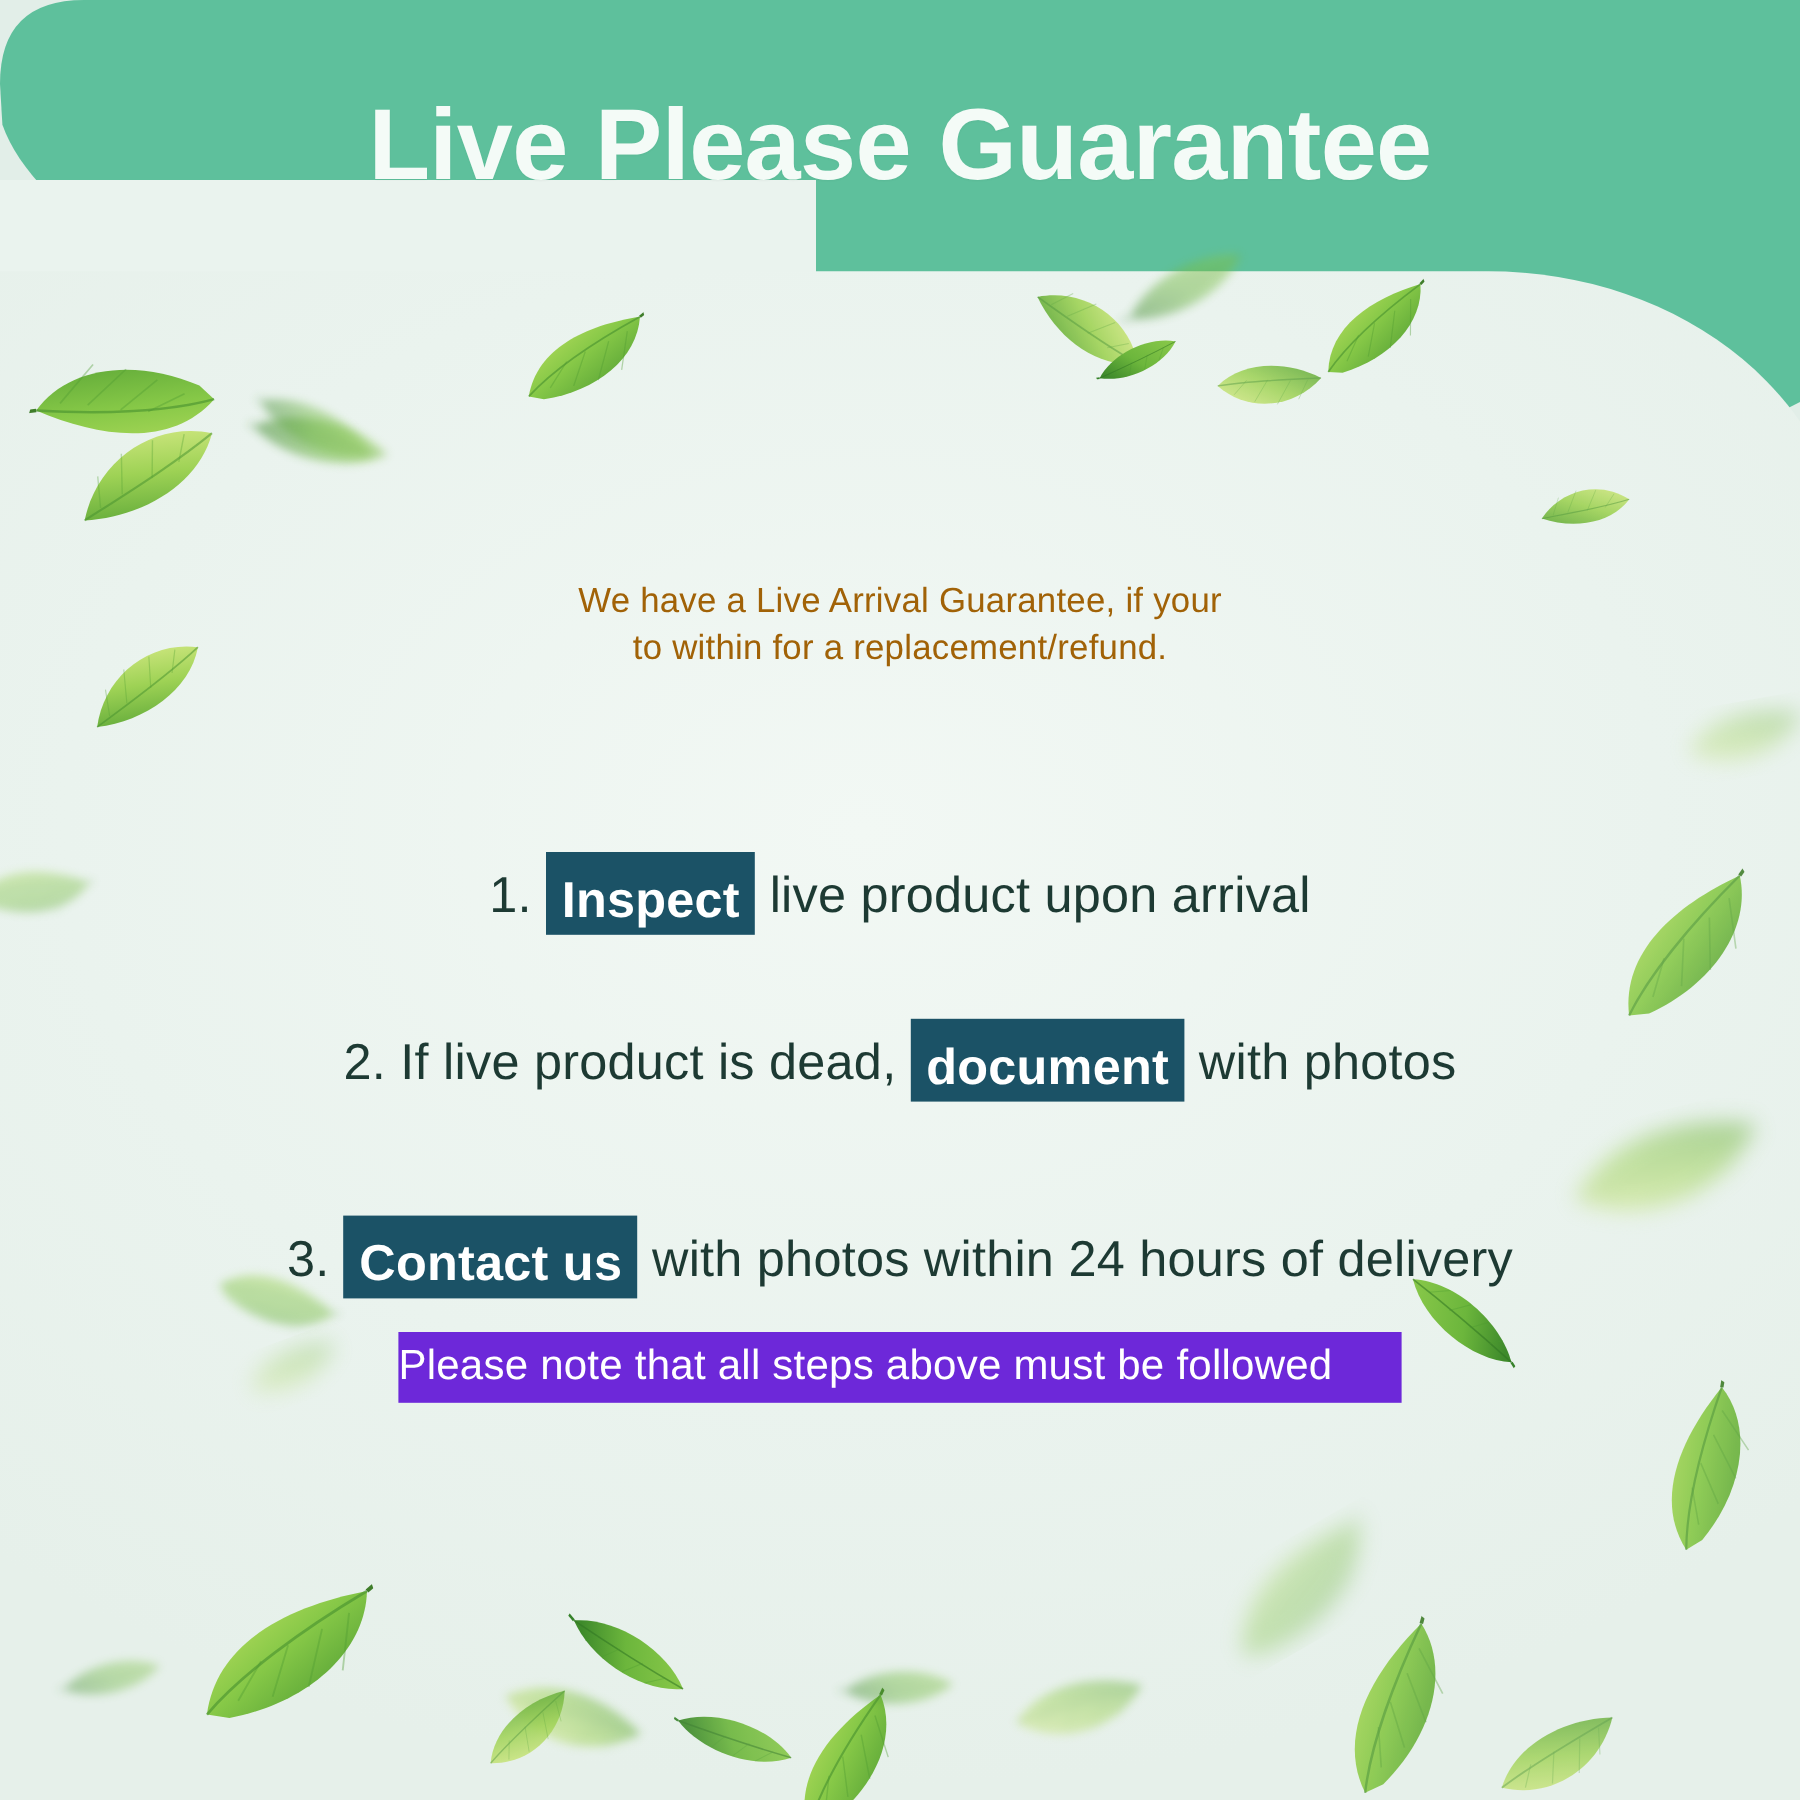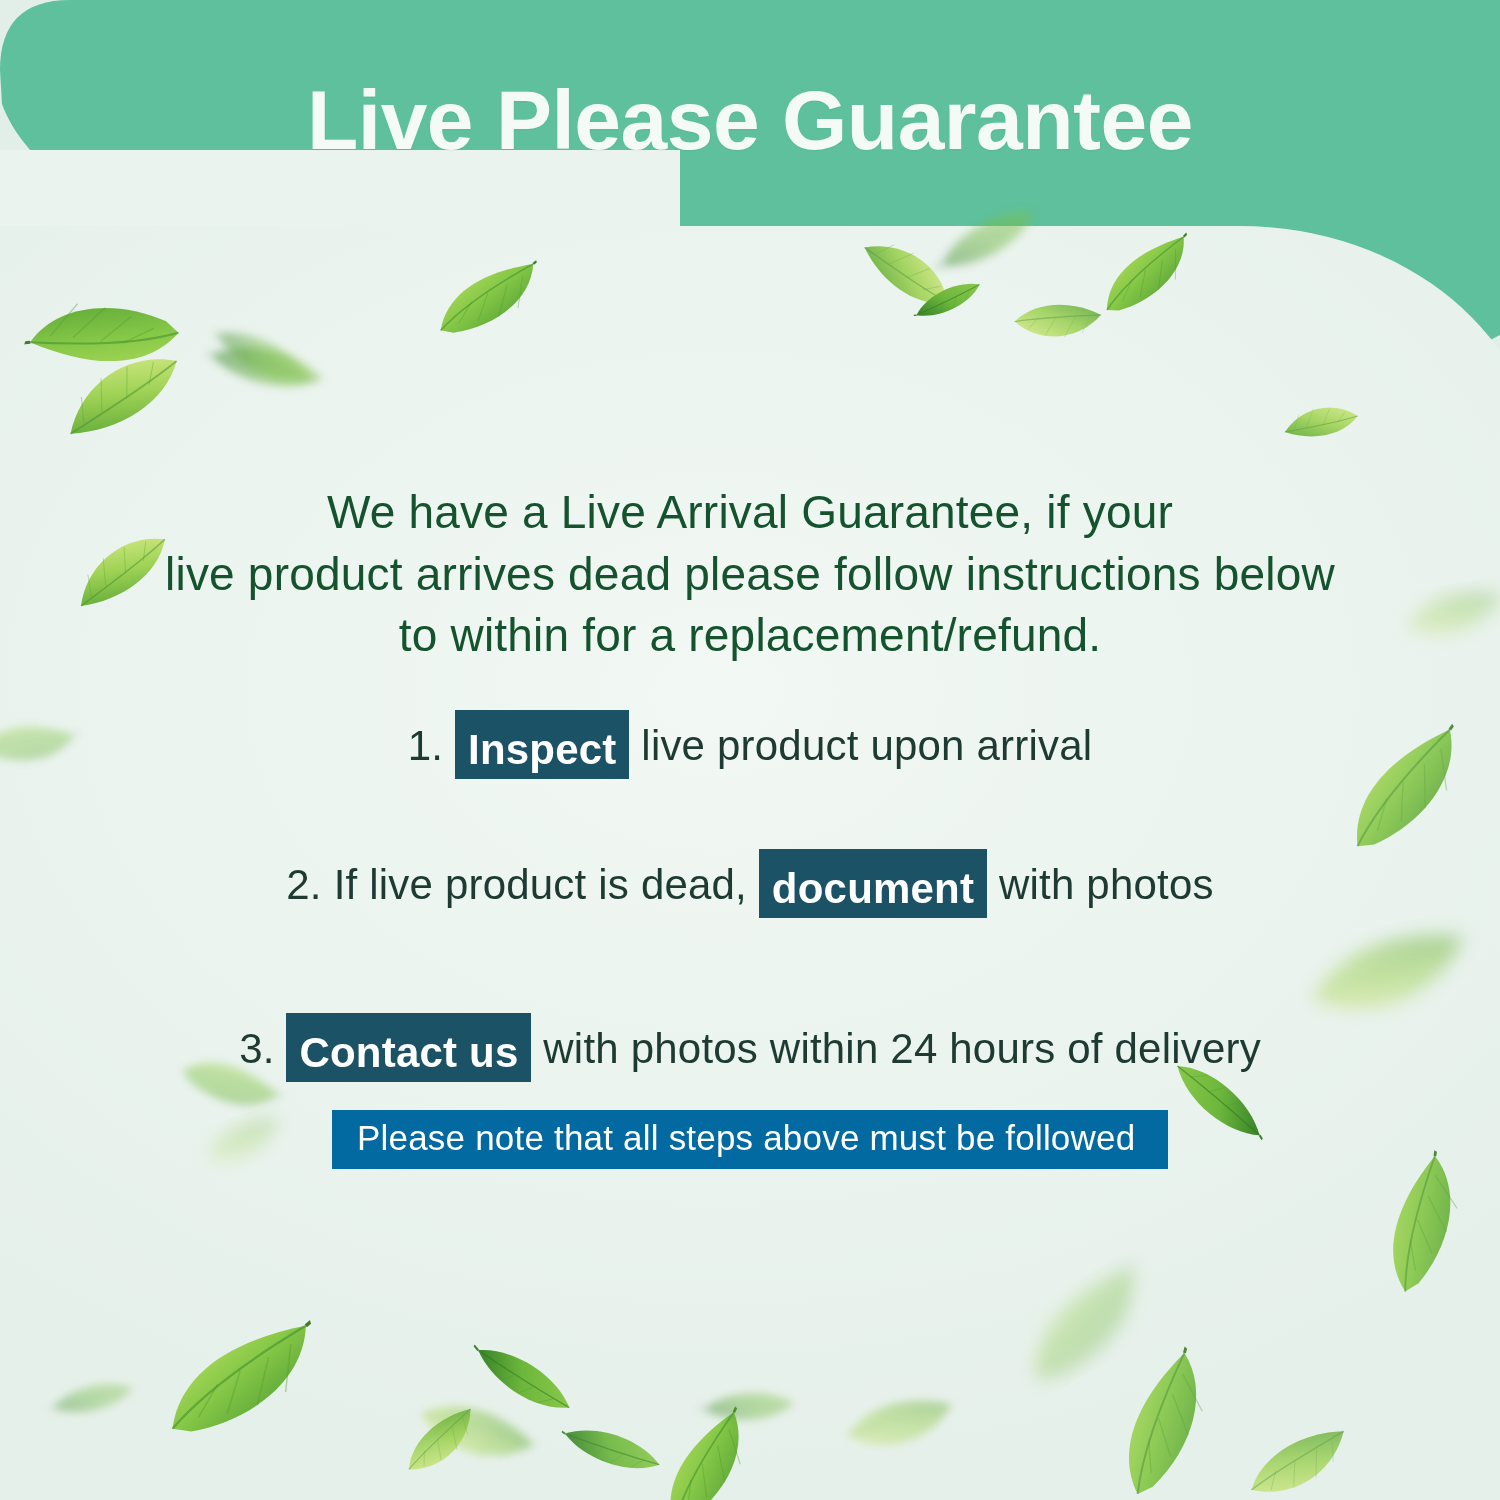--- a/index.html
+++ b/index.html
@@ -79,22 +79,22 @@
     position:absolute;
     left:0; top:0; width:1500px; height:1500px;
     z-index:5;
   }
 
   .intro {
     position:absolute;
     left:0; top:482px;
     width:1500px;
     text-align:center;
-    color:#14532d;
-    font-size:46px;
+    color:#a16207;
+    font-size:29px;
     line-height:1.34;
     font-weight:500;
     letter-spacing:0.2px;
   }
   .intro div { white-space:nowrap; }
 
   .steps {
     position:absolute;
     left:0; top:706px;
     width:1500px;
@@ -126,27 +126,27 @@
   .notes {
     position:absolute;
     left:0; top:1110px;
     width:1500px;
     text-align:center;
   }
   .note-line {
     display:block;
     width:836px;
     margin:0 auto;
-    background:#0369a1;
+    background:#6d28d9;
     color:#ffffff;
     font-size:35px;
     font-weight:500;
     letter-spacing:0.2px;
     text-align:left;
-    padding:8px 16px 11px 25px;
+    padding:8px 16px 11px 0;
     white-space:nowrap;
   }
   .note-gap { height:14px; }
 </style>
 </head>
 <body>
 
 <div id="poster">
 
   <div class="bg-wash"></div>
@@ -378,21 +378,20 @@
       <svg width="120" height="56">
           <use href="#leafB" x="0" y="0" width="120" height="56"></use>
         </svg>
     </div>
   </div>
 
   <div class="content">
 
     <div class="intro">
       <div>We have a Live Arrival Guarantee, if your</div>
-      <div>live product arrives dead please follow instructions below</div>
       <div>to within for a replacement/refund.</div>
     </div>
 
     <div class="steps">
 
       <div class="step step-1">
         <span>1.</span>
         <span class="hl">Inspect</span>
         <span>live product upon arrival</span>
       </div>

